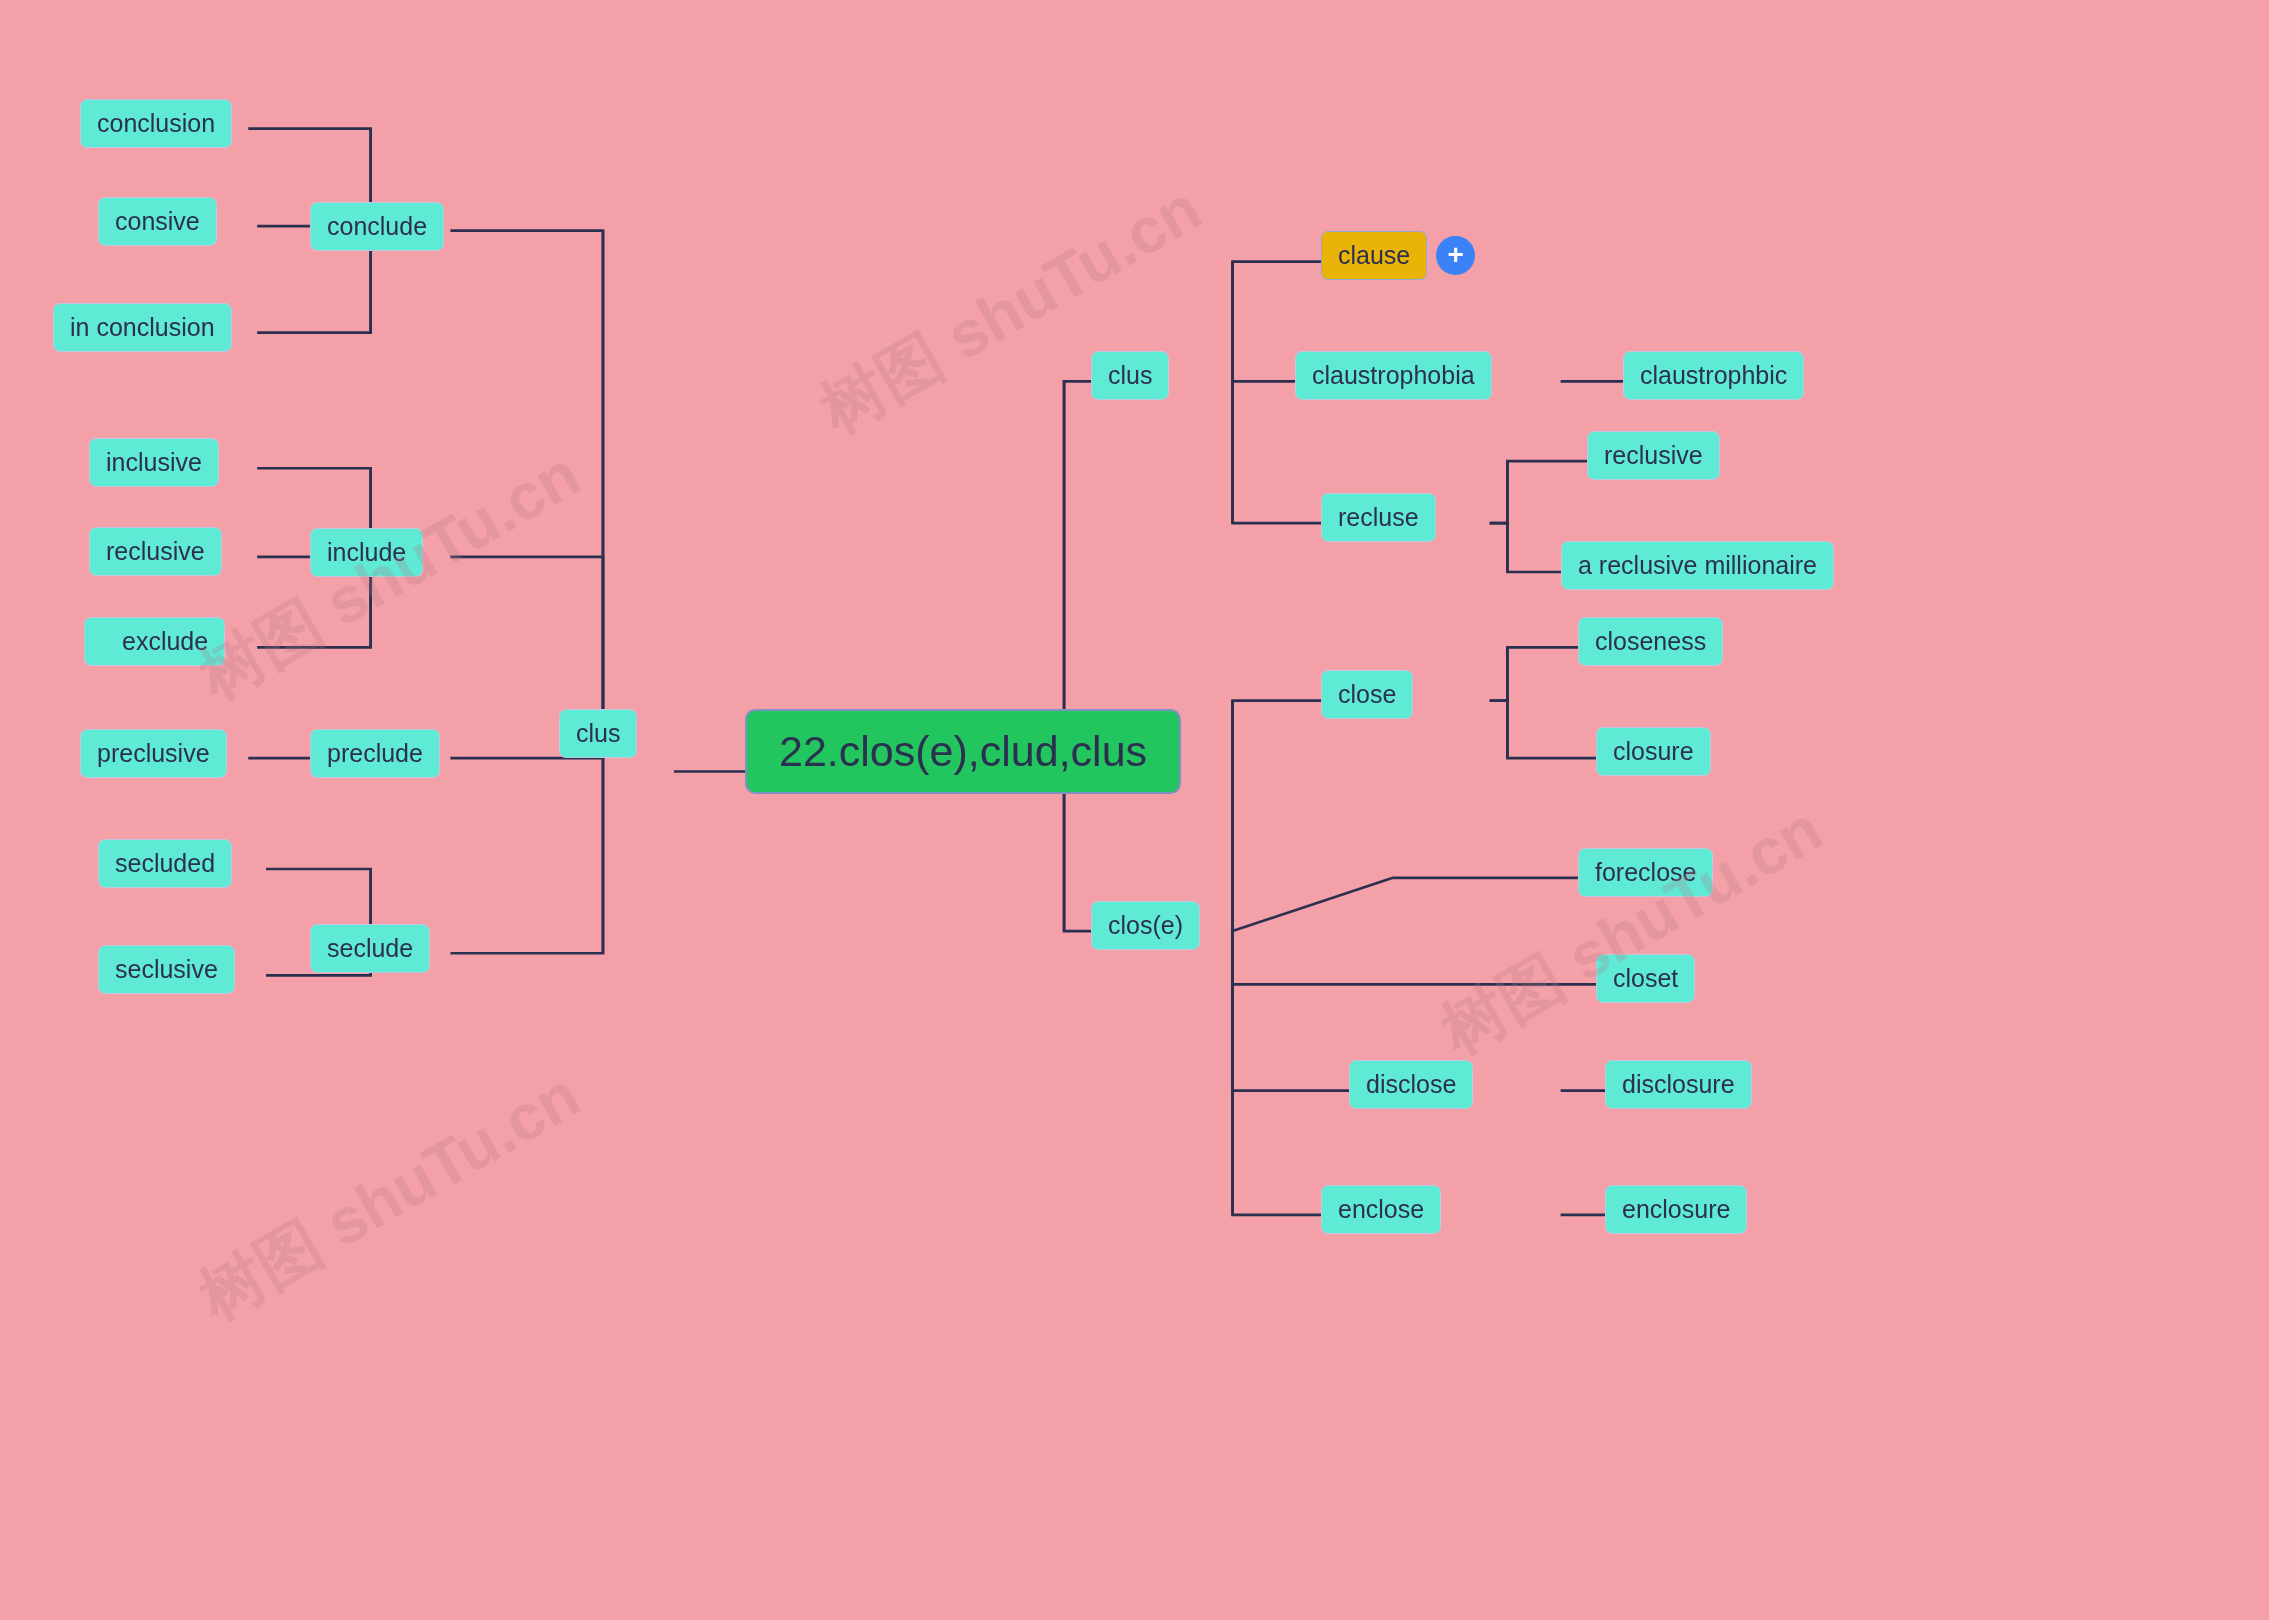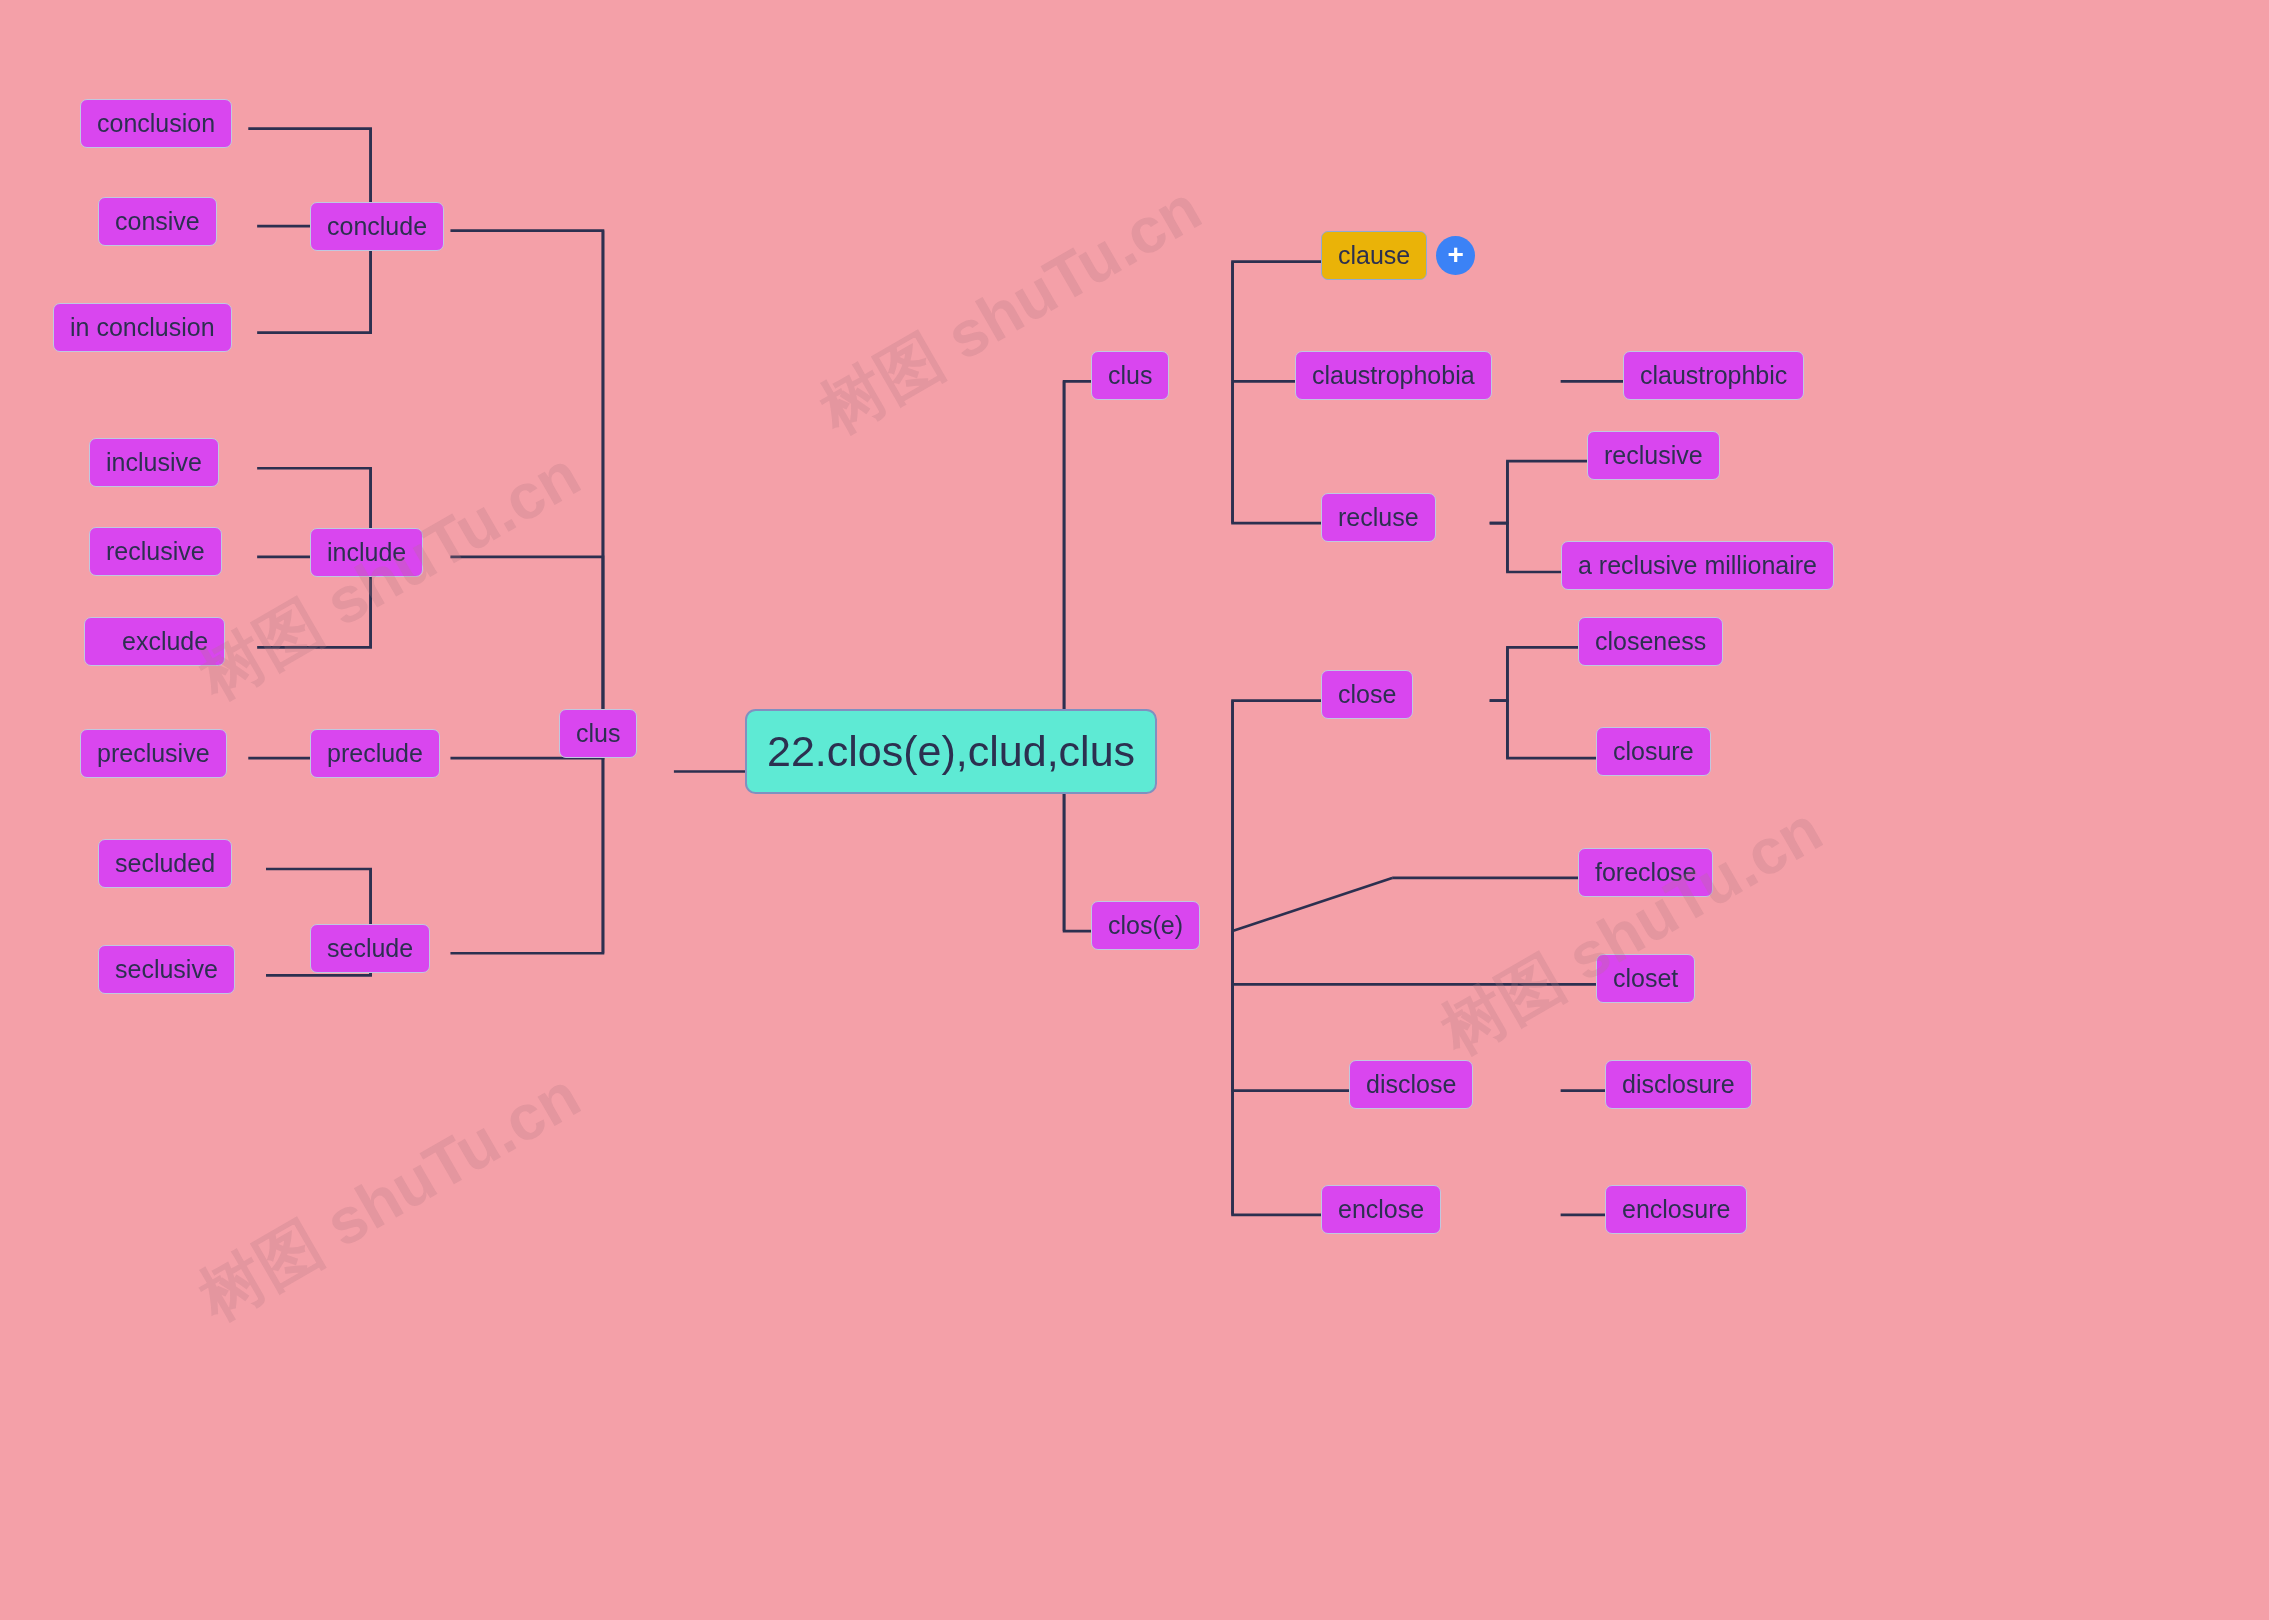--- a/index.html
+++ b/index.html
@@ -7,37 +7,37 @@
       width: 2270px;
       height: 1621px;
       background-color: #f4a0a8;
       font-family: 'Arial', sans-serif;
       overflow: hidden;
       position: relative;
     }
 
     .node {
       position: absolute;
-      background: #d946ef;
+      background: #5eead4;
       border-radius: 7px;
       padding: 8.9px 16px;
       font-size: 25px;
       white-space: nowrap;
       color: #2c3050;
       border: 1.8px solid #c0c8e0;
       display: flex;
       align-items: center;
       justify-content: center;
     }
 
     .node-center {
       position: absolute;
-      background: #5eead4;
+      background: #22c55e;
       border-radius: 10.6px;
-      padding: 16px 20px;
+      padding: 16px 32px;
       font-size: 43px;
       white-space: nowrap;
       color: #2c3050;
       border: 2.7px solid #8090c0;
       font-weight: 500;
     }
 
     .node-highlight {
       background: #eab308;
       border: 1.8px solid #90aad0;

